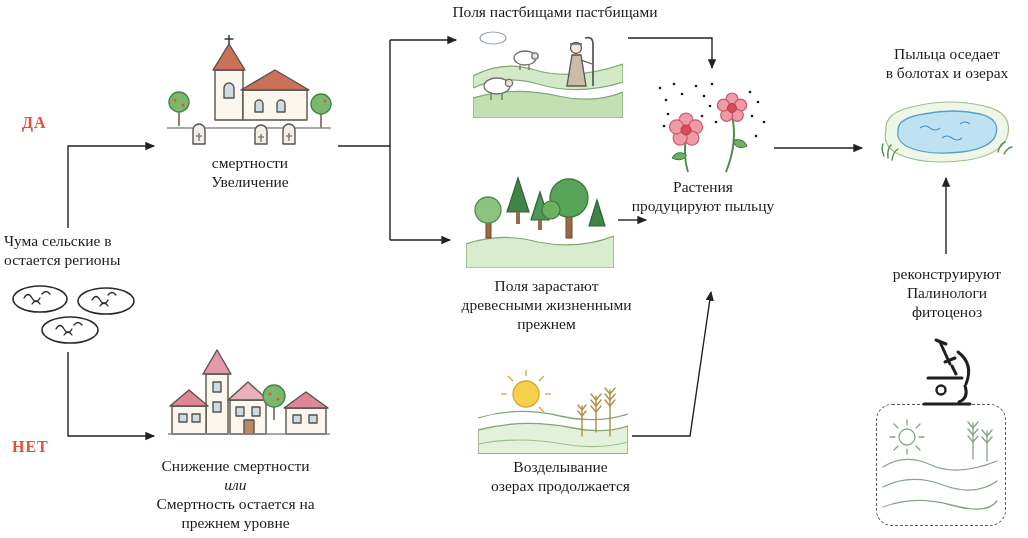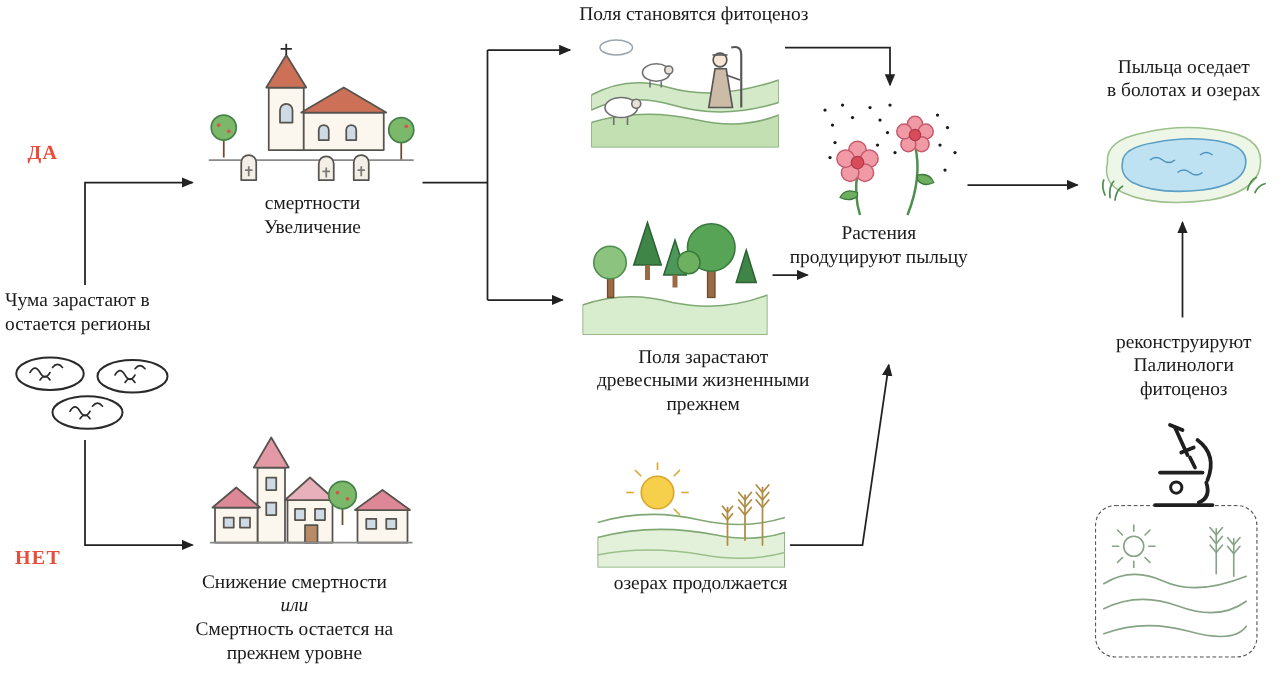--- a/index.html
+++ b/index.html
@@ -52,21 +52,21 @@
     <path class="arr" d="M618 220 H646"></path>
     <path class="arr" d="M632 436 H690 L711 292"></path>
     <path class="arr" d="M774 148 H862"></path>
     <path class="arr" d="M946 254 V178"></path>
   </svg>
 
   <div class="decision" style="left:22px;top:114px;">ДА</div>
   <div class="decision" style="left:12px;top:438px;">НЕТ</div>
 
   <div class="label" style="left:4px;top:231px;width:165px;">
-    <div>Чума зарастают в</div>
+    <div>Чума сельские в</div>
     <div>остается регионы</div>
   </div>
 
   <svg class="ill" style="left:8px;top:282px;" width="132" height="66" viewBox="0 0 132 66">
     <g fill="#ffffff" stroke="#2a2a2a" stroke-width="1.6">
       <ellipse cx="32" cy="17" rx="27" ry="13"></ellipse>
       <ellipse cx="98" cy="19" rx="28" ry="13"></ellipse>
       <ellipse cx="62" cy="48" rx="28" ry="13"></ellipse>
     </g>
     <g fill="none" stroke="#2a2a2a" stroke-width="1.3" stroke-linecap="round">
@@ -146,21 +146,21 @@
   </svg>
 
   <div class="label center" style="left:128px;top:456px;width:215px;">
     <div>Снижение смертности</div>
     <div class="it">или</div>
     <div>Смертность остается на</div>
     <div>прежнем уровне</div>
   </div>
 
   <div class="label center" style="left:400px;top:2px;width:310px;">
-    <div>Поля становятся фитоценоз</div>
+    <div>Поля пастбищами пастбищами</div>
   </div>
 
   <svg class="ill" style="left:473px;top:24px;" width="150" height="94" viewBox="0 0 150 94">
     <ellipse cx="20" cy="14" rx="13" ry="6" fill="#ffffff" stroke="#9aa5ad" stroke-width="1.2"></ellipse>
     <path d="M0 52 Q 30 36 62 46 Q 100 57 150 40 L150 58 Q 105 72 65 60 Q 30 50 0 64 Z" fill="#d4e9c8" stroke="#7fa873" stroke-width="1.2"></path>
     <path d="M0 74 Q 40 62 85 72 Q 120 80 150 68 L150 94 L0 94 Z" fill="#c2e0b2" stroke="#7fa873" stroke-width="1.2"></path>
     <g stroke="#6f6f6f" stroke-width="1.3">
       <ellipse cx="52" cy="34" rx="11" ry="7" fill="#ffffff"></ellipse>
       <circle cx="62" cy="32" r="3.2" fill="#e9e1d6"></circle>
       <line x1="47" y1="41" x2="47" y2="46"></line>
@@ -186,21 +186,21 @@
     <rect x="20" y="58" width="5" height="18" fill="#9a6a44" stroke="#6b4a2e" stroke-width="1"></rect>
     <circle cx="22" cy="48" r="13" fill="#8cc47f" stroke="#4e8f4e" stroke-width="1.3"></circle>
     <polygon points="52,16 63,50 41,50" fill="#3f8547" stroke="#2c6334" stroke-width="1.2"></polygon>
     <rect x="50" y="50" width="4" height="12" fill="#9a6a44"></rect>
     <polygon points="74,30 83,58 65,58" fill="#4e975a" stroke="#2c6334" stroke-width="1.2"></polygon>
     <rect x="72" y="58" width="4" height="10" fill="#9a6a44"></rect>
     <polygon points="131,38 139,64 123,64" fill="#3f8547" stroke="#2c6334" stroke-width="1.2"></polygon>
     <circle cx="85" cy="48" r="9" fill="#6db05f" stroke="#3a7a3c" stroke-width="1.2"></circle>
   </svg>
 
-  <div class="label center" style="left:440px;top:276px;width:245px;text-align:center;">
+  <div class="label center" style="left:424px;top:276px;width:245px;text-align:center;">
     <div>Поля зарастают</div>
     <div>древесными жизненными</div>
     <div>прежнем</div>
   </div>
 
   <svg class="ill" style="left:478px;top:366px;" width="150" height="88" viewBox="0 0 150 88">
     <g stroke="#d9a62e" stroke-width="1.3">
       <circle cx="48" cy="28" r="13" fill="#f6cf4b"></circle>
       <line x1="48" y1="10" x2="48" y2="4"></line>
       <line x1="61" y1="15" x2="66" y2="10"></line>
@@ -216,20 +216,21 @@
       <path d="M118 66 V30"></path>
       <path d="M118 34 l-5 -6 M118 34 l5 -6 M118 40 l-5 -6 M118 40 l5 -6 M118 46 l-5 -6 M118 46 l5 -6"></path>
       <path d="M132 70 V24"></path>
       <path d="M132 28 l-5 -6 M132 28 l5 -6 M132 34 l-5 -6 M132 34 l5 -6 M132 40 l-5 -6 M132 40 l5 -6"></path>
       <path d="M104 70 V40"></path>
       <path d="M104 44 l-4 -5 M104 44 l4 -5 M104 50 l-4 -5 M104 50 l4 -5"></path>
     </g>
   </svg>
 
   <div class="label center" style="left:468px;top:457px;width:185px;">
+    <div>Возделывание</div>
     <div>озерах продолжается</div>
   </div>
 
   <svg class="ill" style="left:652px;top:78px;" width="118" height="98" viewBox="0 0 118 98">
     <g fill="#1a1a1a">
       <circle cx="8" cy="10" r="1.3"></circle>
         <circle cx="14" cy="22" r="1.3"></circle>
       <circle cx="22" cy="6" r="1.3"></circle>
         <circle cx="30" cy="16" r="1.3"></circle>
       <circle cx="44" cy="8" r="1.3"></circle>

